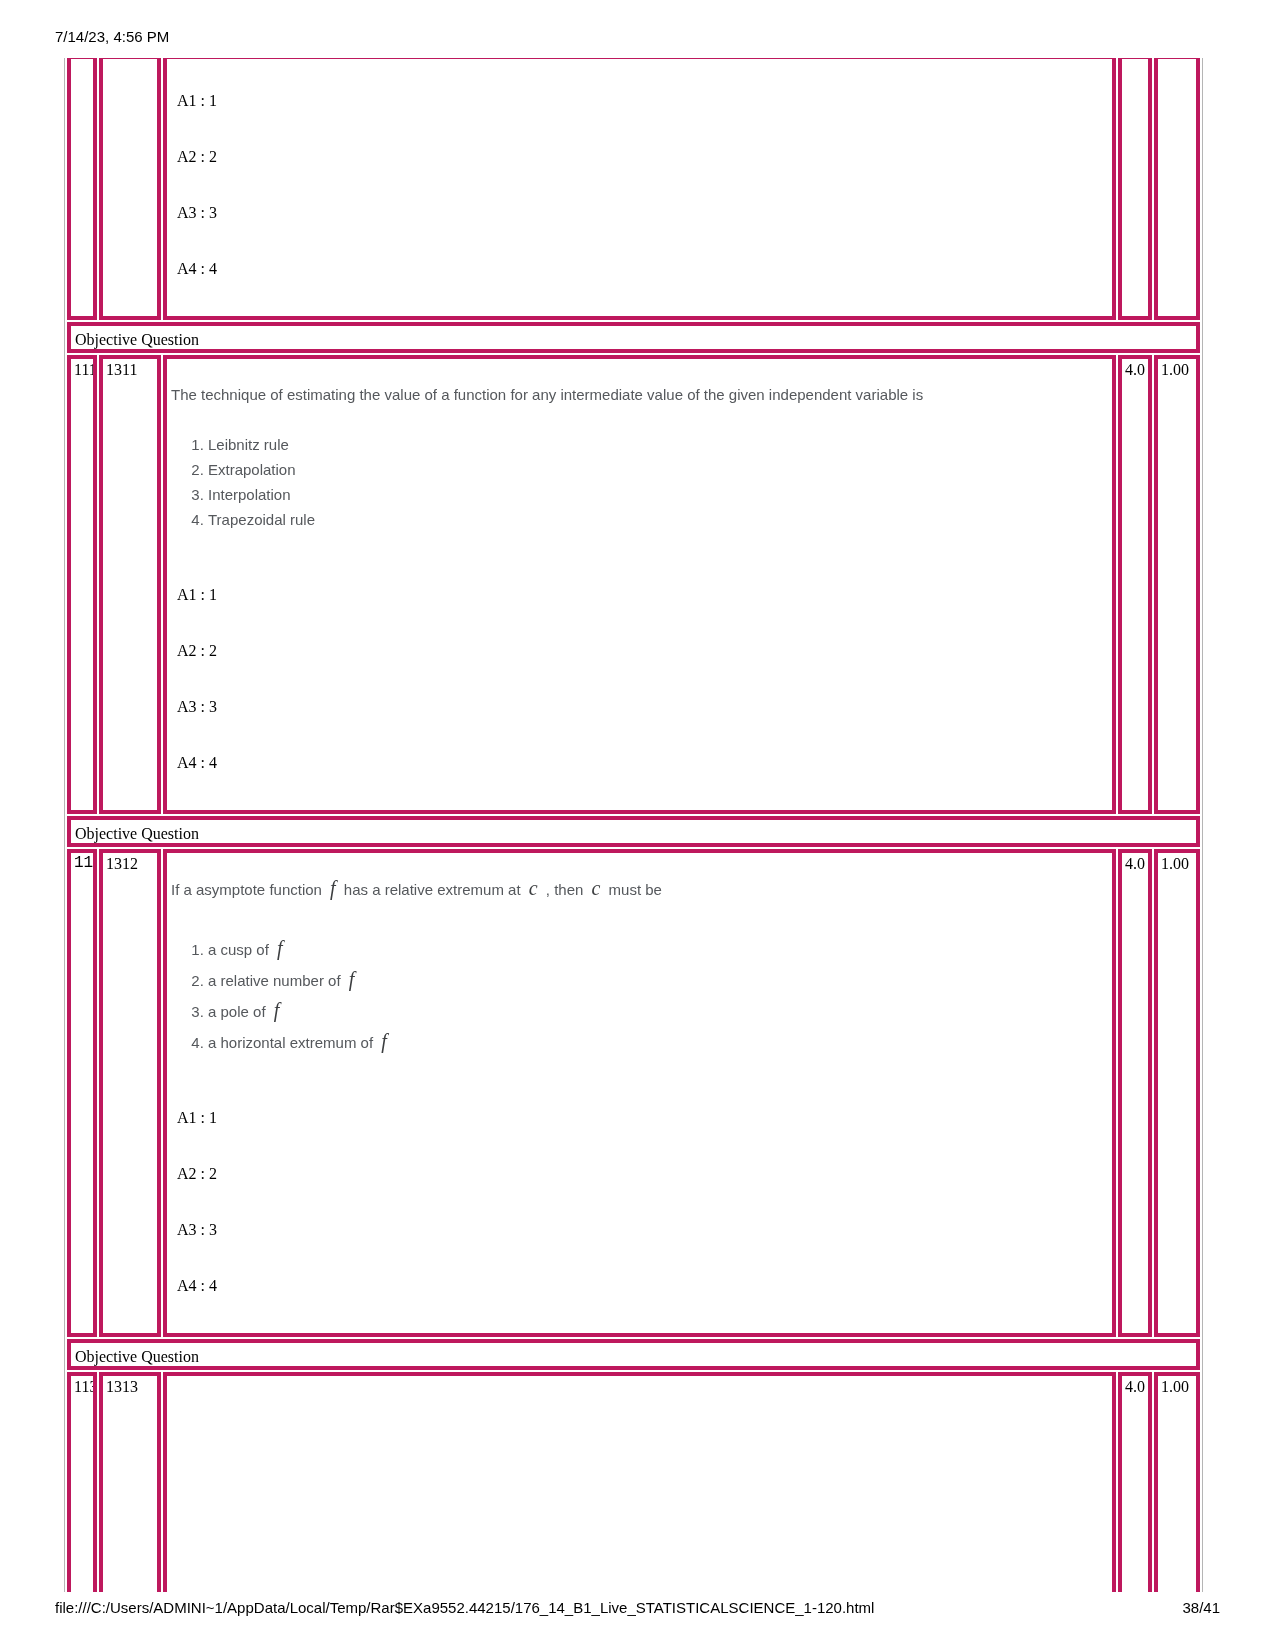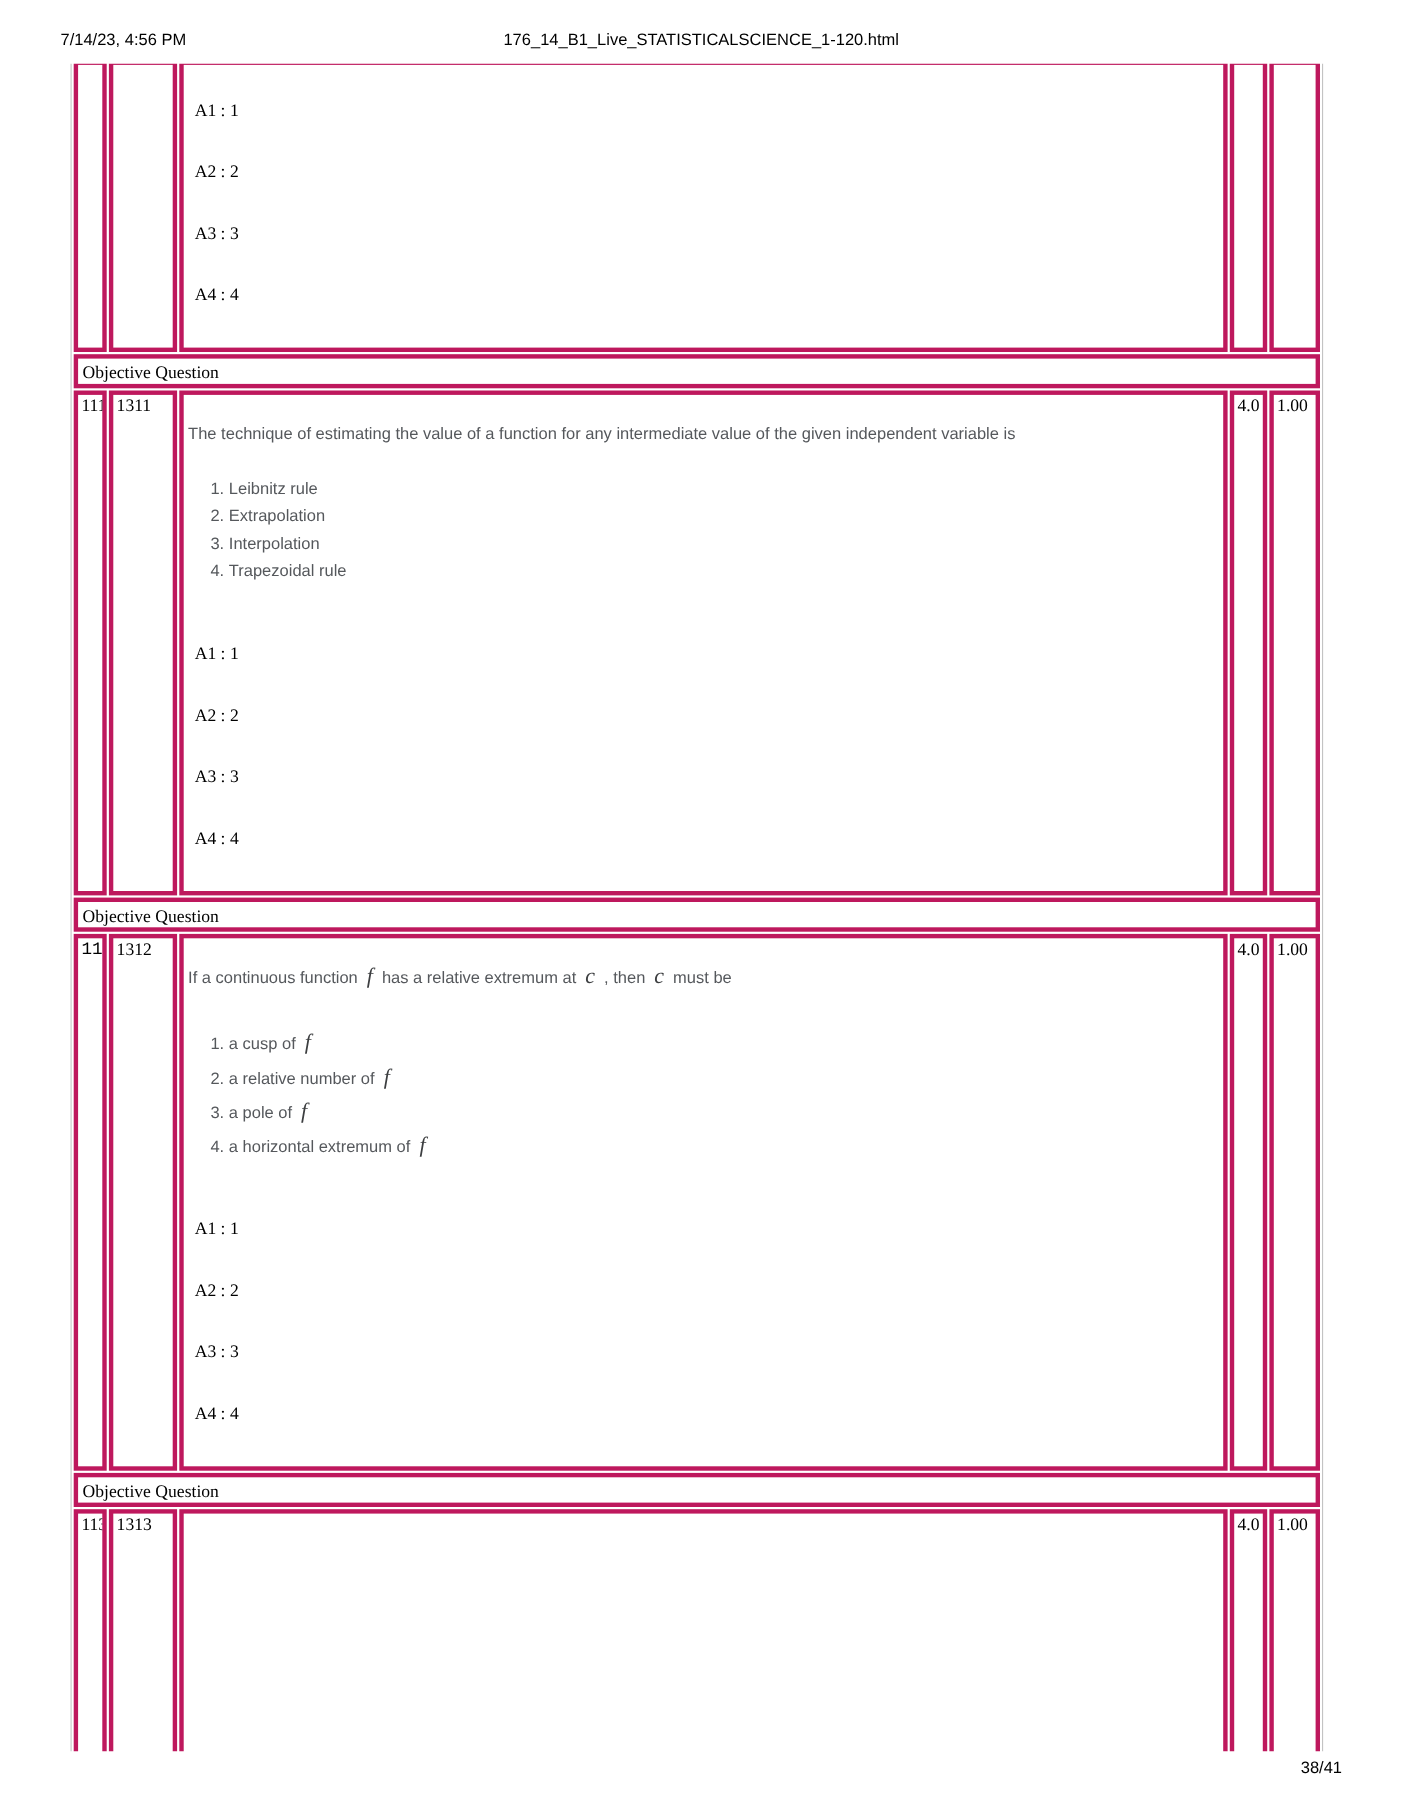--- a/index.html
+++ b/index.html
@@ -47,21 +47,20 @@
   .r1-ans{margin-top:33px;}
   .q111-ans{margin-top:54px;}
   .q112-ans{margin-top:58px;}
   .ans{font-size:16px;line-height:18px;height:18px;margin:0 0 38px 0;padding-left:6px;}
 </style>
 </head>
 <body>
 
 <div class="hdr">
   <span class="hdr-date">7/14/23, 4:56 PM</span>
-  <span class="hdr-title">176_14_B1_Live_STATISTICALSCIENCE_1-120.html</span>
 </div>
 
 <div class="clip">
 <table class="qt">
   <colgroup>
     <col style="width:30px">
         <col style="width:62px">
         <col style="width:953px">
     <col style="width:34px">
         <col style="width:46px">
@@ -111,21 +110,21 @@
 
   <tr>
     <td class="oq" colspan="5">Objective Question</td>
   </tr>
 
   <tr>
     <td class="meta h-q112">112</td>
     <td class="meta">1312</td>
     <td class="qc">
       <p class="qtext q112-text">
-        <span>If a continuous function </span><span class="math">f</span><span> has a relative extremum at </span><span class="math">c</span><span> , then </span><span class="math">c</span><span> must be</span>
+        <span>If a asymptote function </span><span class="math">f</span><span> has a relative extremum at </span><span class="math">c</span><span> , then </span><span class="math">c</span><span> must be</span>
       </p>
       <ol class="opts opts2">
         <li><span>a cusp of </span><span class="math">f</span></li>
         <li><span>a relative number of </span><span class="math">f</span></li>
         <li><span>a pole of </span><span class="math">f</span></li>
         <li><span>a horizontal extremum of </span><span class="math">f</span></li>
       </ol>
       <div class="ansblock q112-ans">
         <div class="ans">A1 : 1</div>
         <div class="ans">A2 : 2</div>
@@ -146,14 +145,15 @@
     <td class="meta">1313</td>
     <td class="qc"></td>
     <td class="meta">4.0</td>
     <td class="meta">1.00</td>
   </tr>
 </tbody>
     </table>
 </div>
 
 <div class="ftr">
+  <span class="ftr-path">file:///C:/Users/ADMINI~1/AppData/Local/Temp/Rar$EXa9552.44215/176_14_B1_Live_STATISTICALSCIENCE_1-120.html</span>
   <span class="ftr-page">38/41</span>
 </div>
 
 </body></html>

